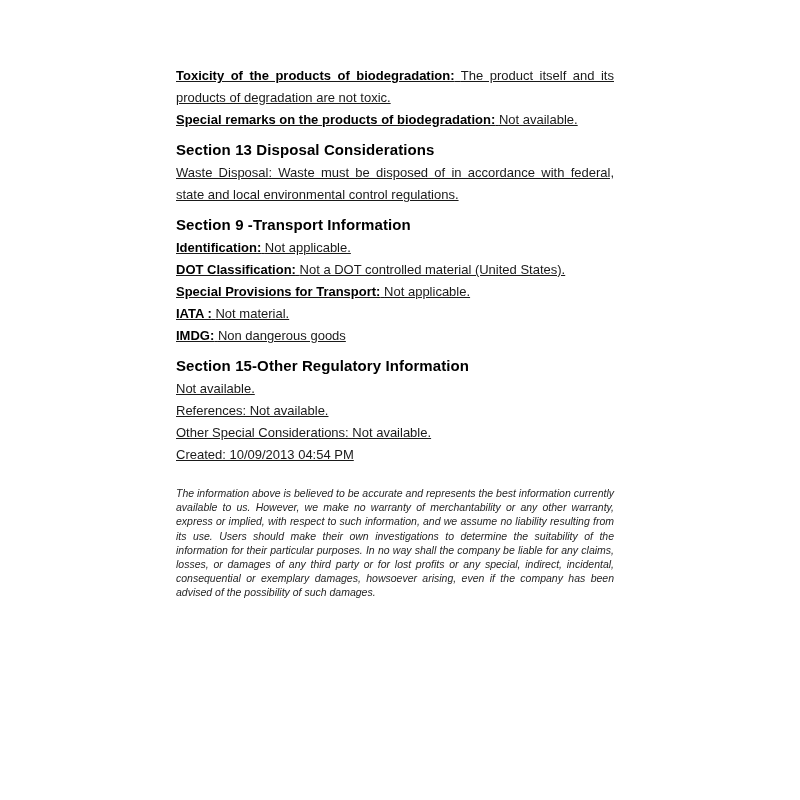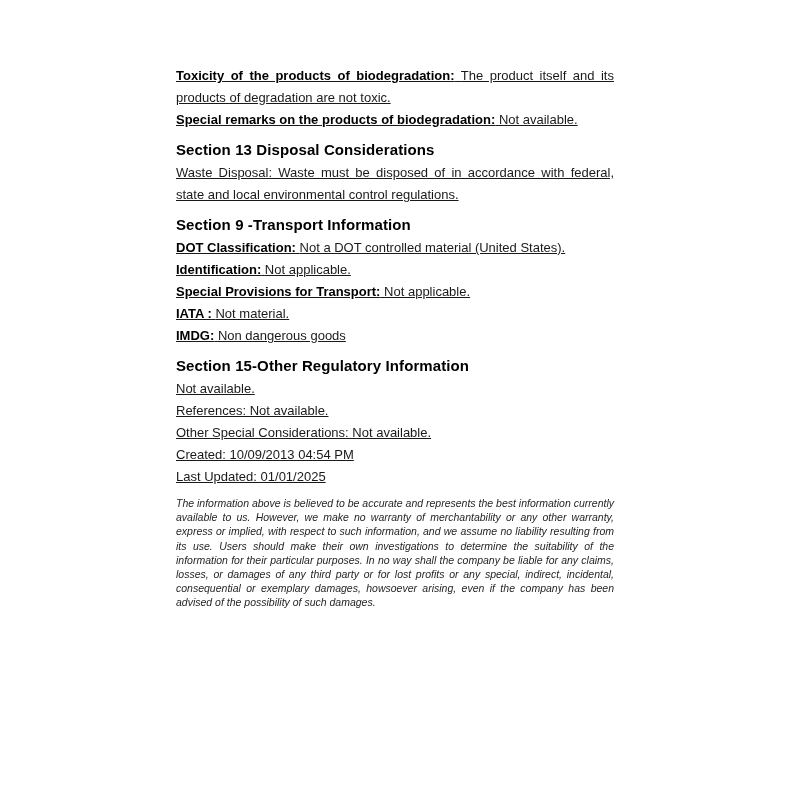--- a/index.html
+++ b/index.html
@@ -33,50 +33,49 @@
   }
   h2.section-title {
     font-size: 15px;
     line-height: 20px;
     font-weight: 700;
     color: #000000;
     margin: 9px 0 2px 0;
     letter-spacing: 0.1px;
   }
   p.disclaimer {
-    margin-top: 8px;
+    margin-top: 20px;
     font-size: 10.5px;
     line-height: 14.2px;
     font-style: italic;
     text-align: justify;
     color: #1f1f1f;
   }
 </style>
 </head>
 <body>
 
 <div class="doc-content">
 
   <p class="doc-line"><b>Toxicity of the products of biodegradation:</b> <span>The product itself and its products of degradation are not toxic.</span></p>
 
   <p class="doc-line"><b>Special remarks on the products of biodegradation:</b> <span>Not available.</span></p>
 
   <h2 class="section-title">Section 13 Disposal Considerations</h2>
   <p class="doc-line">Waste Disposal: Waste must be disposed of in accordance with federal, state and local environmental control regulations.</p>
 
   <h2 class="section-title">Section 9 -Transport Information</h2>
+  <p class="doc-line"><b>Identification:</b> <span>Not applicable.</span></p>
   <p class="doc-line"><b>DOT Classification:</b> <span>Not a DOT controlled material (United States).</span></p>
-  <p class="doc-line"><b>Identification:</b> <span>Not applicable.</span></p>
   <p class="doc-line"><b>Special Provisions for Transport:</b> <span>Not applicable.</span></p>
   <p class="doc-line"><b>IATA :</b> <span>Not material.</span></p>
   <p class="doc-line"><b>IMDG:</b> <span>Non dangerous goods</span></p>
 
   <h2 class="section-title">Section 15-Other Regulatory Information</h2>
   <p class="doc-line">Not available.</p>
 
   <p class="doc-line">References: Not available.</p>
   <p class="doc-line">Other Special Considerations: Not available.</p>
   <p class="doc-line">Created: 10/09/2013 04:54 PM</p>
-  <p class="doc-line">Last Updated: 01/01/2025</p>
 
   <p class="disclaimer">The information above is believed to be accurate and represents the best information currently available to us. However, we make no warranty of merchantability or any other warranty, express or implied, with respect to such information, and we assume no liability resulting from its use. Users should make their own investigations to determine the suitability of the information for their particular purposes. In no way shall the company be liable for any claims, losses, or damages of any third party or for lost profits or any special, indirect, incidental, consequential or exemplary damages, howsoever arising, even if the company has been advised of the possibility of such damages.</p>
 
 </div>
 
 </body></html>

